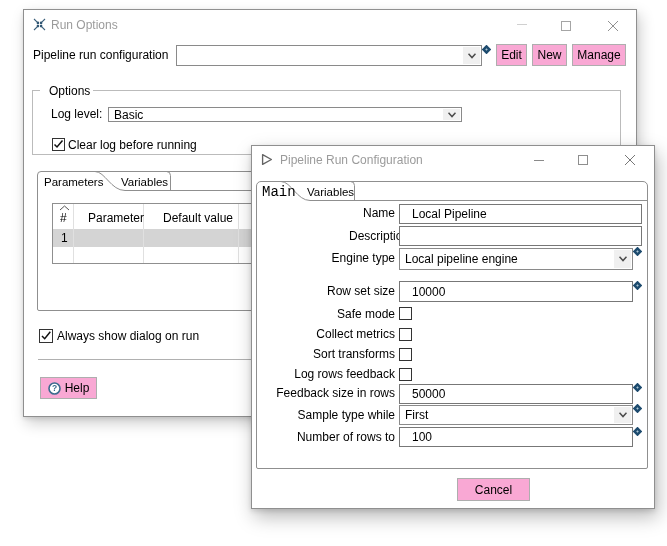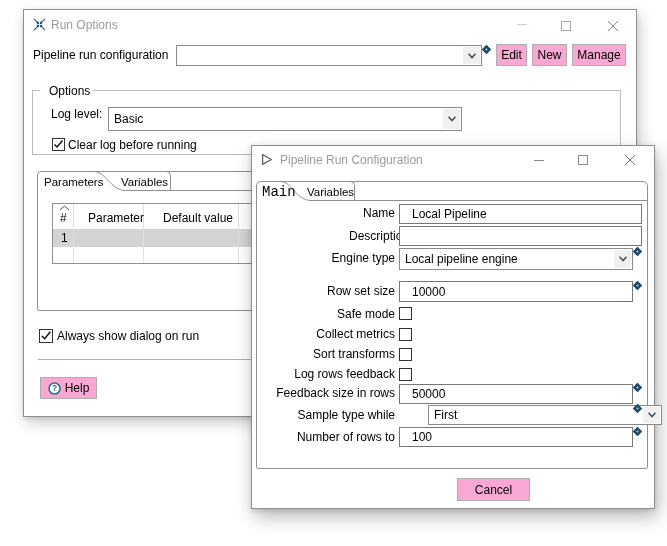--- a/index.html
+++ b/index.html
@@ -55,21 +55,21 @@
     <rect x="1.1" y="1.1" width="6.8" height="6.8" fill="#1d4b6e" transform="rotate(45 4.5 4.5)"></rect>
     <rect x="3.6" y="3.6" width="1.8" height="1.8" fill="#a9c4d4" transform="rotate(45 4.5 4.5)"></rect>
   </svg>
   <div class="btn" style="left:472px; top:34px; width:31px; height:22px;">Edit</div>
   <div class="btn" style="left:508px; top:34px; width:35px; height:22px;">New</div>
   <div class="btn" style="left:548px; top:34px; width:54px; height:22px;">Manage</div>
 
   <div class="abs" style="left:8px; top:80px; width:589px; height:65px; border:1px solid #bbbbbb;"></div>
   <div class="lbl" style="left:16px; top:74px; background:#fff; padding:0 3px 0 9px;">Options</div>
   <div class="lbl" style="left:27px; top:97px;">Log level:</div>
-  <div class="combo" style="left:84px; top:97px; width:354px; height:24px;">
+  <div class="combo" style="left:84px; top:97px; width:354px; height:15px;">
     <div class="txt">Basic</div>
     <div class="arr">
         <svg width="8" height="6" viewBox="0 0 8 6">
           <path d="M0.5,0.8 L4,4.6 L7.5,0.8" stroke="#4a4a4a" stroke-width="1.5" fill="none"></path>
         </svg>
       </div>
   </div>
   <div class="cb" style="left:28px; top:128px;">
     <svg width="11" height="11" viewBox="0 0 11 11">
         <path d="M1.5,5.5 L4,8 L9.5,1.5" stroke="#111" stroke-width="1.5" fill="none"></path>
@@ -175,21 +175,21 @@
   <div class="cb" style="left:147px; top:222px;"></div>
 
   <div class="rlbl" style="right:259px; top:240px;">Feedback size in rows</div>
   <div class="inp" style="left:147px; top:238px; width:234px; height:20px;">50000</div>
   <svg class="diamond" style="left:381px; top:237px;" width="9" height="9" viewBox="0 0 9 9">
     <rect x="1.1" y="1.1" width="6.8" height="6.8" fill="#1d4b6e" transform="rotate(45 4.5 4.5)"></rect>
     <rect x="3.6" y="3.6" width="1.8" height="1.8" fill="#a9c4d4" transform="rotate(45 4.5 4.5)"></rect>
   </svg>
 
   <div class="rlbl" style="right:259px; top:262px;">Sample type while</div>
-  <div class="combo" style="left:147px; top:259px; width:234px; height:20px;margin-left:29px;">
+  <div class="combo" style="left:147px; top:259px; width:234px; height:20px;">
     <div class="txt">First</div>
     <div class="arr">
         <svg width="8" height="6" viewBox="0 0 8 6">
           <path d="M0.5,0.8 L4,4.6 L7.5,0.8" stroke="#4a4a4a" stroke-width="1.5" fill="none"></path>
         </svg>
       </div>
   </div>
   <svg class="diamond" style="left:381px; top:258px;" width="9" height="9" viewBox="0 0 9 9">
     <rect x="1.1" y="1.1" width="6.8" height="6.8" fill="#1d4b6e" transform="rotate(45 4.5 4.5)"></rect>
     <rect x="3.6" y="3.6" width="1.8" height="1.8" fill="#a9c4d4" transform="rotate(45 4.5 4.5)"></rect>

